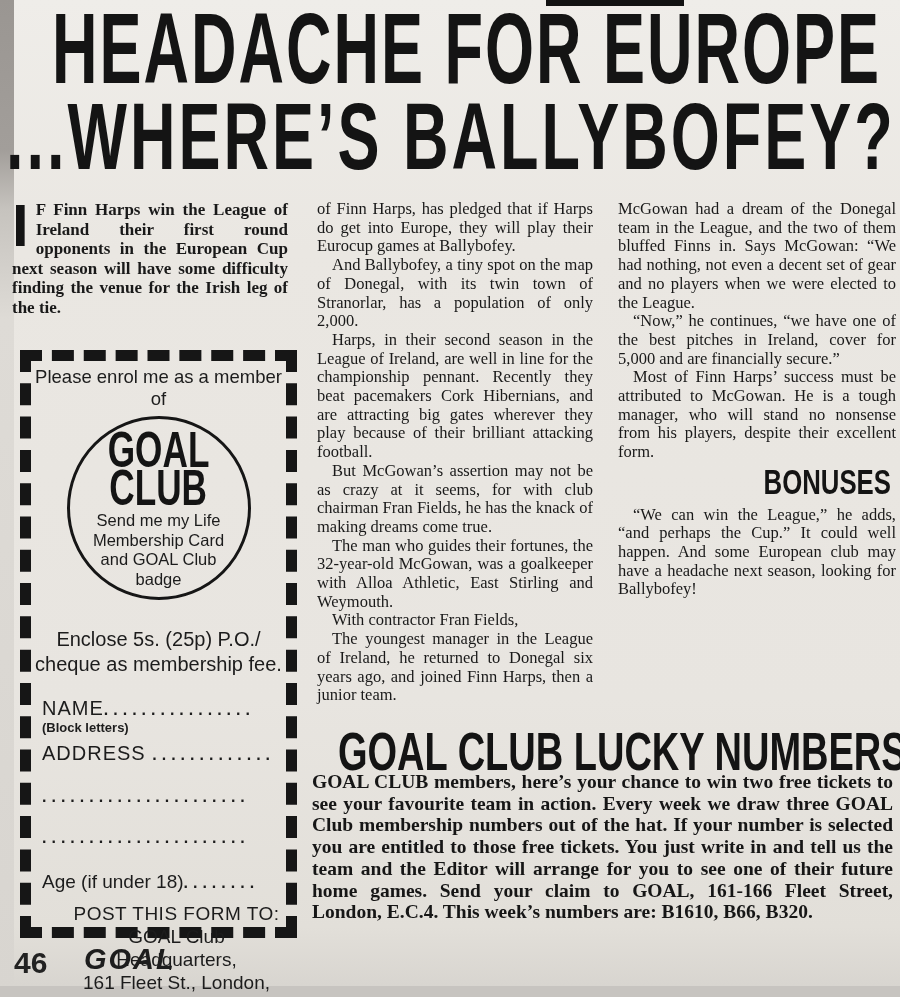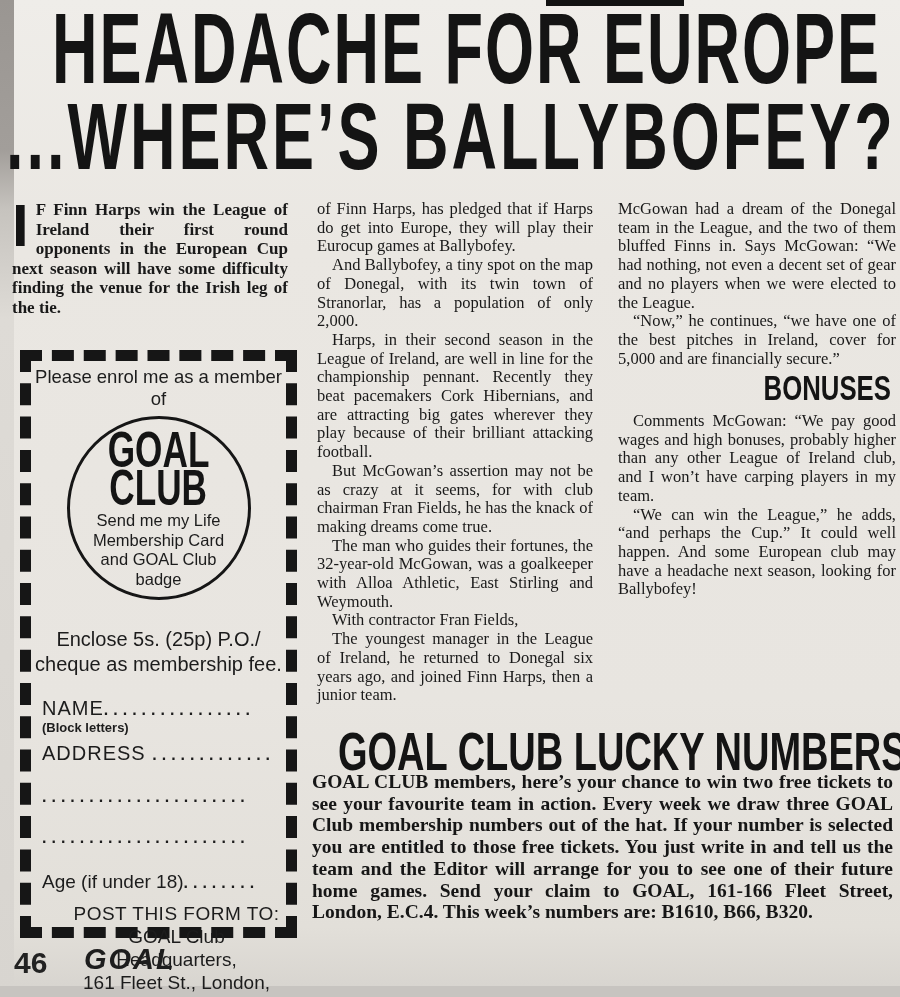--- a/index.html
+++ b/index.html
@@ -110,22 +110,22 @@
     <p class="ind">Harps, in their second season in the League of Ireland, are well in line for the championship pennant. Recently they beat pacemakers Cork Hibernians, and are attracting big gates wherever they play because of their brilliant attacking football.</p>
     <p class="ind">But McGowan’s assertion may not be as crazy at it seems, for with club chairman Fran Fields, he has the knack of making dreams come true.</p>
     <p class="ind">The man who guides their fortunes, the 32-year-old McGowan, was a goalkeeper with Alloa Athletic, East Stirling and Weymouth.</p>
     <p class="ind">With contractor Fran Fields,</p>
     <p class="ind">The youngest manager in the League of Ireland, he returned to Donegal six years ago, and joined Finn Harps, then a junior team.</p>
   </div>
 
   <div class="col col3">
     <p>McGowan had a dream of the Donegal team in the League, and the two of them bluffed Finns in. Says McGowan: “We had nothing, not even a decent set of gear and no players when we were elected to the League.</p>
     <p class="ind">“Now,” he continues, “we have one of the best pitches in Ireland, cover for 5,000 and are financially secure.”</p>
+    <p class="ind">Most of Finn Harps’ success must be attributed to McGowan. He is a tough manager, who will stand no nonsense from his players, despite their excellent form.</p>
     <div class="bonuses-h"><span>BONUSES</span></div>
-    <p class="ind">Comments McGowan: “We pay good wages and high bonuses, probably higher than any other League of Ireland club, and I won’t have carping players in my team.</p>
     <p class="ind">“We can win the League,” he adds, “and perhaps the Cup.” It could well happen. And some European club may have a headache next season, looking for Ballybofey!</p>
   </div>
 
   <div class="lucky-h"><span>GOAL CLUB LUCKY NUMBERS</span></div>
   <div class="lucky-body">GOAL CLUB members, here’s your chance to win two free tickets to see your favourite team in action.  Every week we draw three GOAL Club membership numbers out of the hat.  If your number is selected you are entitled to those free tickets.  You just write in and tell us the team and the Editor will arrange for you to see one of their future home games.  Send your claim to GOAL, 161-166 Fleet Street, London, E.C.4.  This week’s numbers are: B1610, B66, B320.</div>
 
   <div class="pagenum">46</div>
   <div class="maglogo">GOAL</div>
 </div>
 

